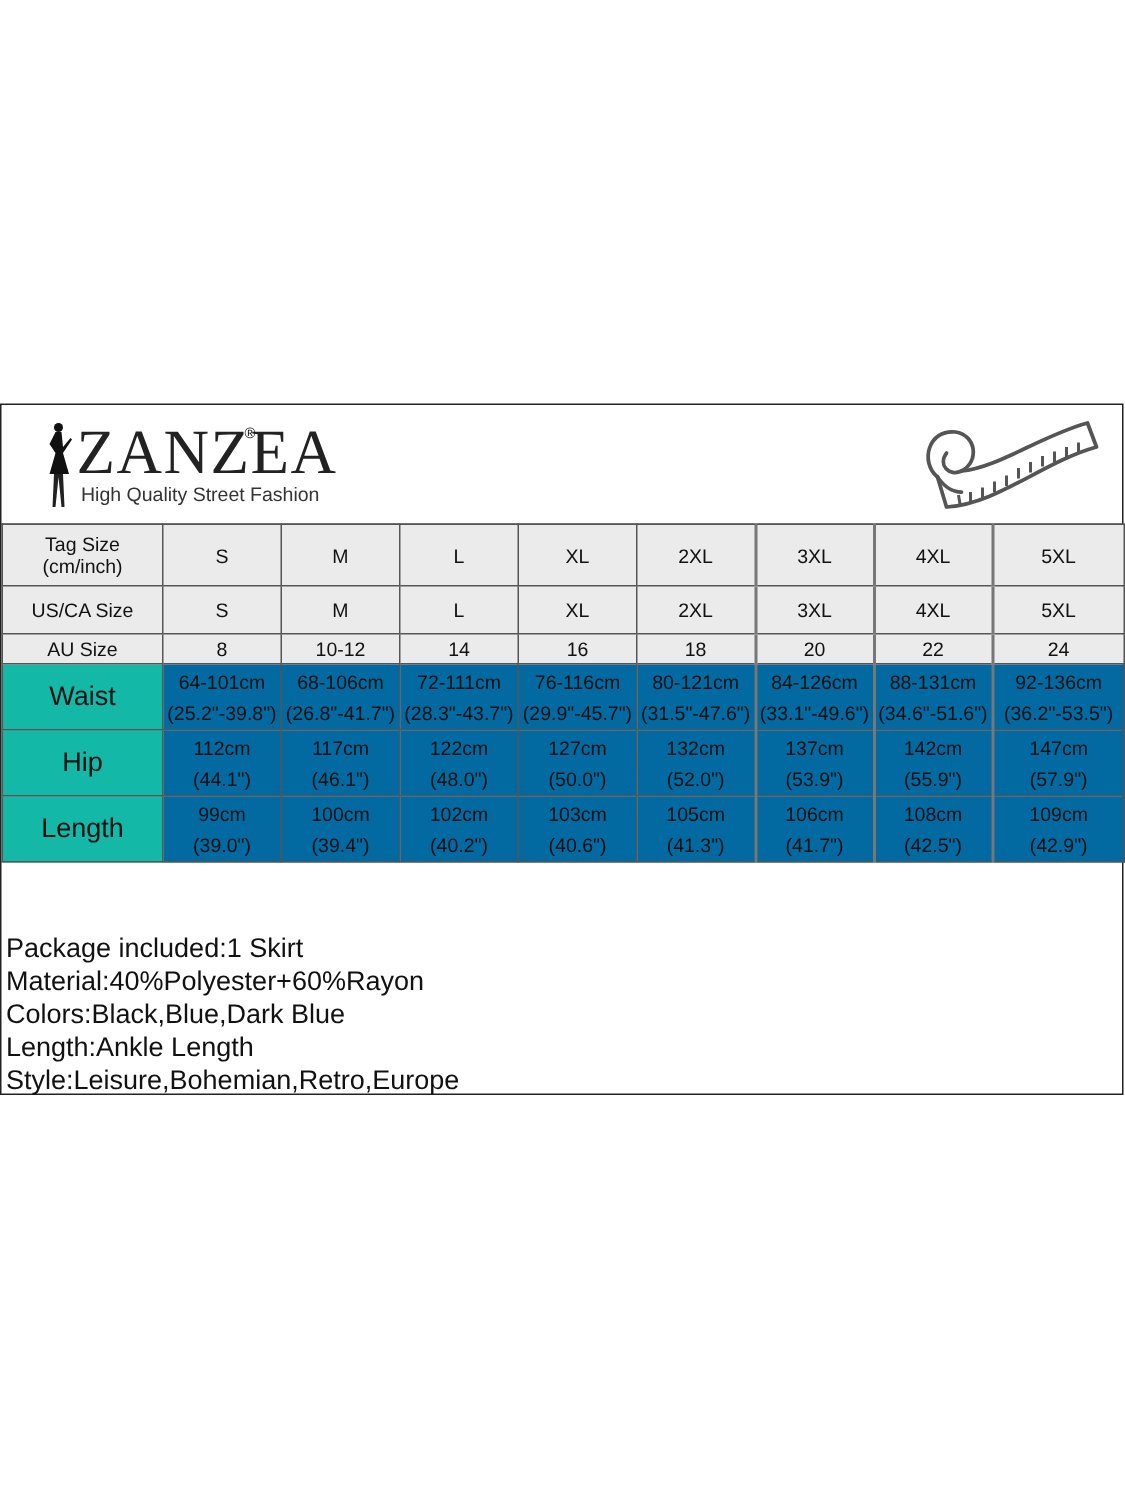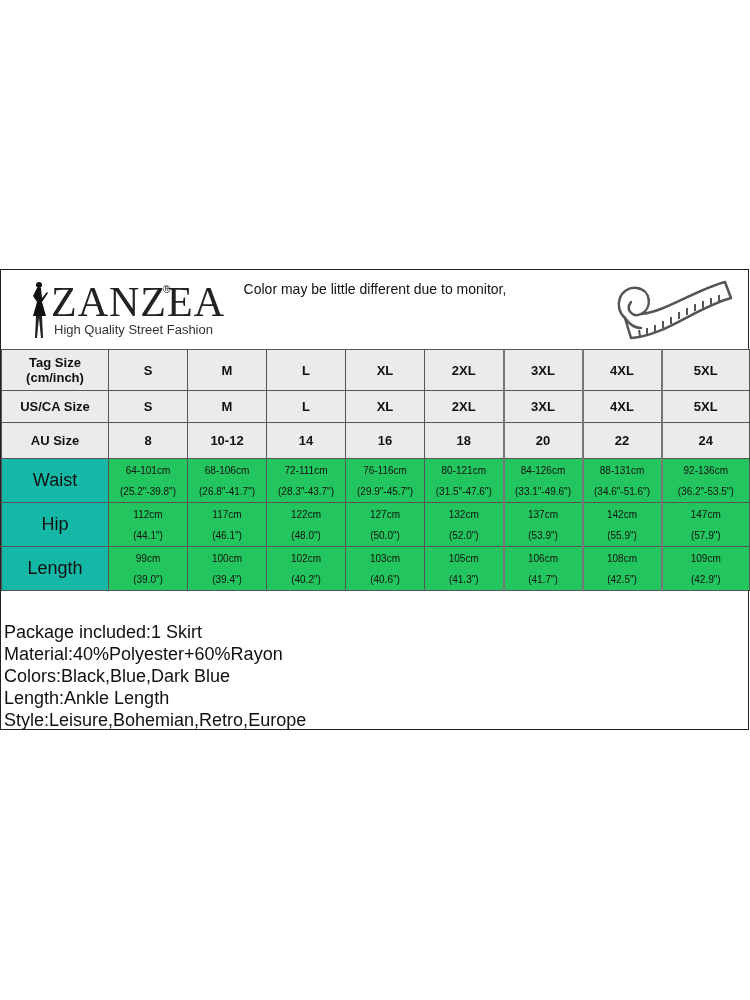--- a/index.html
+++ b/index.html
@@ -9,22 +9,22 @@
   .logo { position:absolute; left:28px; top:10px; width:150px; height:62px; }
   .logo svg { position:absolute; left:0; top:0; }
   .brand { position:absolute; left:22px; top:4px; font-family:"Liberation Serif", serif; font-size:42px; letter-spacing:1px; color:#222; line-height:36px; }
   .reg { position:absolute; left:134px; top:4px; font-size:10px; }
   .tagline { position:absolute; left:25px; top:42px; font-size:13px; color:#333; white-space:nowrap; }
   .notice { position:absolute; left:190px; top:8px; width:368px; text-align:center; font-size:14px; line-height:22px; color:#111; }
   .tape { position:absolute; left:604px; top:8px; width:130px; height:68px; }
   table.grid { position:absolute; left:0; top:79px; border-collapse:collapse; table-layout:fixed; width:748px; }
   table.grid td { border:1px solid #555; text-align:center; vertical-align:middle; padding:0; box-sizing:border-box; }
   table.grid td.v { border-left:2px solid #777; }
-  tr.size td { background:#ebebeb; font-weight:bold; font-size:13px;margin-left:48px; }
-  tr.meas td { background:#22c55e; font-size:10px; line-height:21px; }
+  tr.size td { background:#ebebeb; font-weight:normal; font-size:13px;margin-left:48px; }
+  tr.meas td { background:#0369a1; font-size:13px; line-height:21px; }
   tr.meas td.label { background:#14b8a6; font-weight:normal; font-size:18px; }
   .label { font-weight:bold; }
   .info { position:absolute; left:0; top:349px; width:100%; padding:2px 0 0 3px; box-sizing:border-box; font-size:18px; line-height:22px; }
   .info div { white-space:nowrap; }
 </style>
 </head>
 <body>
 
 <div class="sheet">
 
@@ -34,21 +34,20 @@
         <circle cx="10" cy="5" r="3" fill="#111"></circle>
         <path d="M8 8 L12 8 L13 18 L18 12 L19 13 L13 22 L17 36 L4 36 L8 22 L4 16 Z" fill="#111"></path>
         <path d="M7 36 L6 58 L8 58 L10 38 L12 58 L14 58 L13 36 Z" fill="#222"></path>
       </svg>
       <span class="brand">ZANZEA</span>
       <span class="reg">®</span>
       <span class="tagline">High Quality Street Fashion</span>
     </div>
 
     <div class="notice">
-      <div>Color may be little different due to monitor,</div>
     </div>
 
     <svg class="tape" viewBox="0 0 130 68">
       <g fill="none" stroke="#555" stroke-width="2.5" stroke-linejoin="round" stroke-linecap="round">
         <path d="M20 40 C8 30 14 8 32 10 C46 12 48 30 36 36 C28 40 20 32 26 24"></path>
         <path d="M20 40 L26 60 C60 58 90 30 126 20 L120 4 C90 12 60 34 36 36"></path>
         <path d="M20 40 C24 46 30 50 36 50"></path>
       </g>
       <g stroke="#555" stroke-width="2">
         <line x1="34" y1="52" x2="35" y2="58"></line>
@@ -101,21 +100,21 @@
       <td>M</td>
       <td>L</td>
       <td>XL</td>
       <td>2XL</td>
       <td class="v">3XL</td>
       <td class="v">4XL</td>
       <td class="v">5XL</td>
     </tr>
 
 
-    <tr class="size" style="height:36px">
+    <tr class="size" style="height:20px">
       <td class="label">AU Size</td>
       <td>8</td>
       <td>10-12</td>
       <td>14</td>
       <td>16</td>
       <td>18</td>
       <td class="v">20</td>
       <td class="v">22</td>
       <td class="v">24</td>
     </tr>

